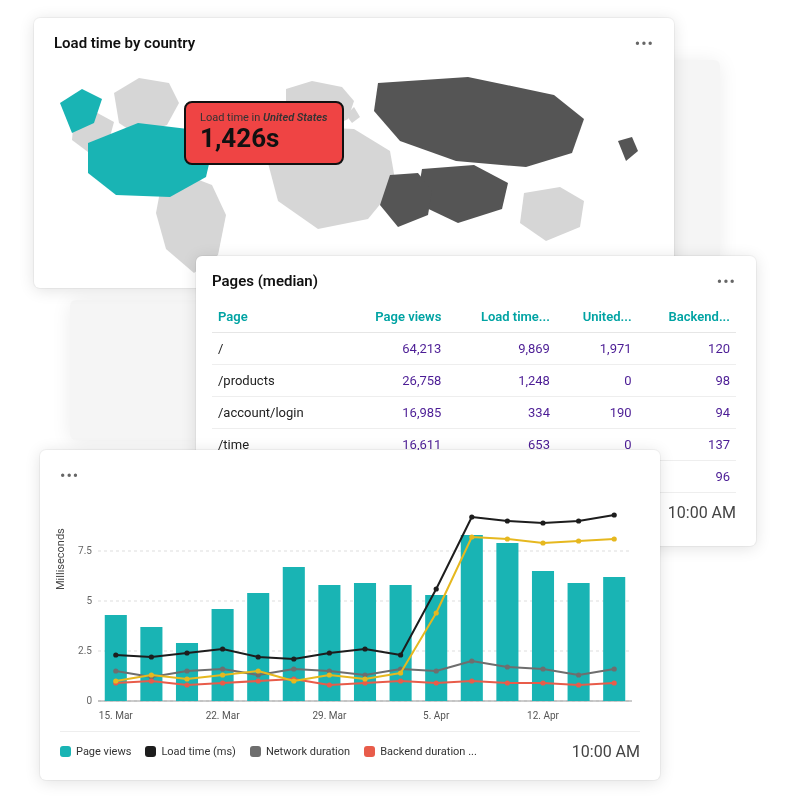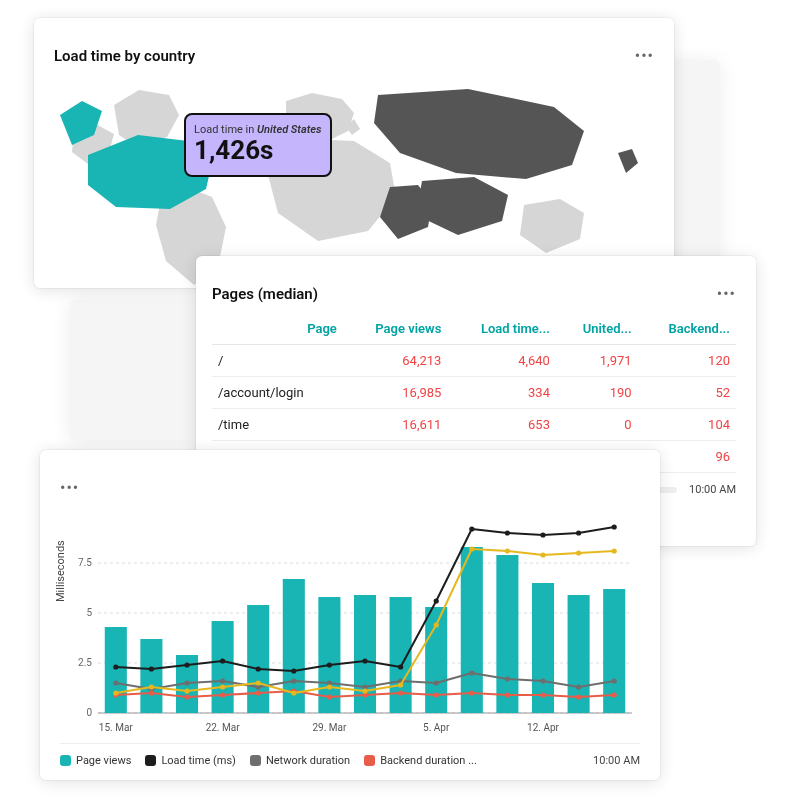--- a/index.html
+++ b/index.html
@@ -21,23 +21,21 @@
   }
   .card-shadow {
     position: absolute;
     background: #f5f5f5;
     border-radius: 6px;
     box-shadow: 0 2px 20px rgba(0,0,0,0.08);
   }
   .card-header {
     display: flex;
     justify-content: space-between;
-    align-items: center;
     margin-bottom: 10px;
-    margin-top: 12px;
   }
   .card-title {
     font-size: 15px;
     font-weight: 600;
     color: #111;
   }
   .more-btn {
     color: #666;
     cursor: pointer;
     font-size: 16px;
@@ -45,45 +43,45 @@
     user-select: none;
   }
 
   
   #map-card { left: 34px; top: 18px; width: 640px; height: 270px; }
   .map-wrap { position: relative; width: 100%; height: 220px; }
   .map-svg { position: absolute; inset: 0; width: 100%; height: 100%; }
   .tooltip {
     position: absolute;
     left: 130px; top: 38px;
-    background: #c4b5fd;
+    background: #ef4444;
     border: 2px solid #111;
     border-radius: 8px;
-    padding: 8px 8px 10px;
+    padding: 8px 14px 10px;
   }
   .tooltip-line1 { font-size: 11px; color: #333; }
   .tooltip-line1 .country { font-style: italic; font-weight: 600; }
   .tooltip-value { font-size: 26px; font-weight: 700; color: #111; line-height: 1.1; }
 
   
   #table-card { left: 196px; top: 256px; width: 560px; height: 290px; padding-left: 16px; }
   .tbl { width: 100%; border-collapse: collapse; font-size: 13px; }
   .tbl th {
-    text-align: right;
+    text-align: left;
     color: #00a3a3;
     font-weight: 600;
     padding: 8px 6px;
     border-bottom: 1px solid #e6e6e6;
     white-space: nowrap;
   }
   .tbl th.num, .tbl td.num { text-align: right; }
   .tbl td {
     padding: 8px 6px;
     border-bottom: 1px solid #eee;
-    color: #ef4444;
+    color: #4c1d95;
   }
   .tbl td:first-child { color: #222; }
   .table-footer {
     display: flex;
     justify-content: space-between;
     align-items: center;
     margin-top: 10px;
     gap: 12px;
   }
   .hscroll {
@@ -94,21 +92,21 @@
     position: relative;
     overflow: hidden;
   }
   .hscroll-thumb {
     position: absolute;
     left: 388px; top: 0;
     width: 60px; height: 6px;
     background: #bbb;
     border-radius: 3px;
   }
-  .timestamp { font-size: 11px; color: #444; white-space: nowrap; }
+  .timestamp { font-size: 16px; color: #444; white-space: nowrap; }
 
   
   #chart-card { left: 40px; top: 450px; width: 620px; height: 330px; }
   .chart-body { position: relative; width: 100%; height: 230px; margin-top: 4px; }
   .chart-svg { position: absolute; inset: 0; width: 100%; height: 100%; }
   .legend-row {
     display: flex;
     align-items: center;
     gap: 14px;
     border-top: 1px solid #eee;
@@ -189,37 +187,44 @@
         <th class="num">Page views</th>
         <th class="num">Load time...</th>
         <th class="num">United...</th>
         <th class="num">Backend...</th>
       </tr>
     </thead>
     <tbody id="tbl-body">
         <tr>
           <td>/</td>
           <td class="num">64,213</td>
-          <td class="num">4,640</td>
+          <td class="num">9,869</td>
           <td class="num">1,971</td>
           <td class="num">120</td>
+        </tr>
+        <tr>
+          <td>/products</td>
+          <td class="num">26,758</td>
+          <td class="num">1,248</td>
+          <td class="num">0</td>
+          <td class="num">98</td>
         </tr>
         <tr>
           <td>/account/login</td>
           <td class="num">16,985</td>
           <td class="num">334</td>
           <td class="num">190</td>
-          <td class="num">52</td>
+          <td class="num">94</td>
         </tr>
         <tr>
           <td>/time</td>
           <td class="num">16,611</td>
           <td class="num">653</td>
           <td class="num">0</td>
-          <td class="num">104</td>
+          <td class="num">137</td>
         </tr>
         <tr>
           <td></td>
           <td class="num"></td>
           <td class="num"></td>
           <td class="num">56</td>
           <td class="num">96</td>
         </tr>
       </tbody>
   </table>

